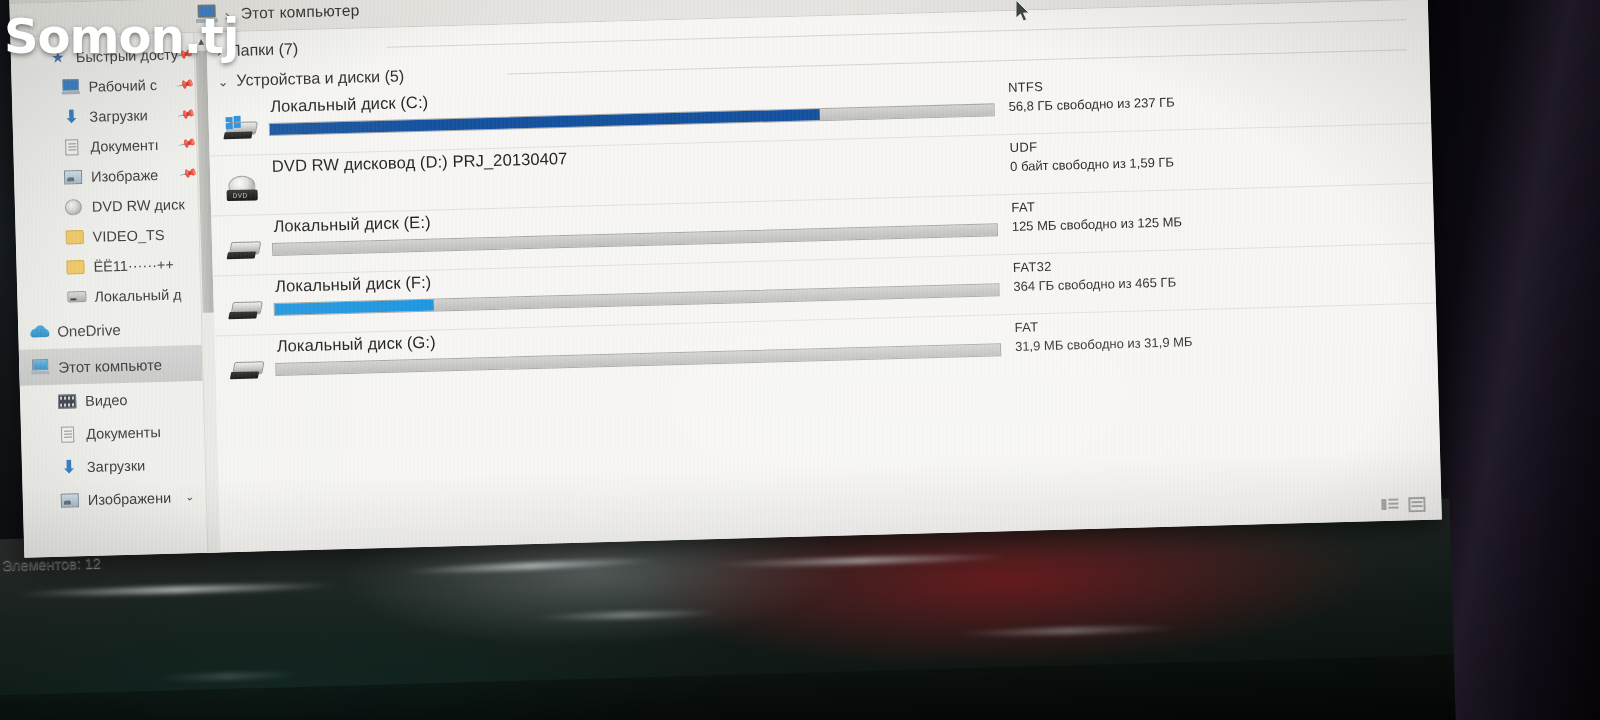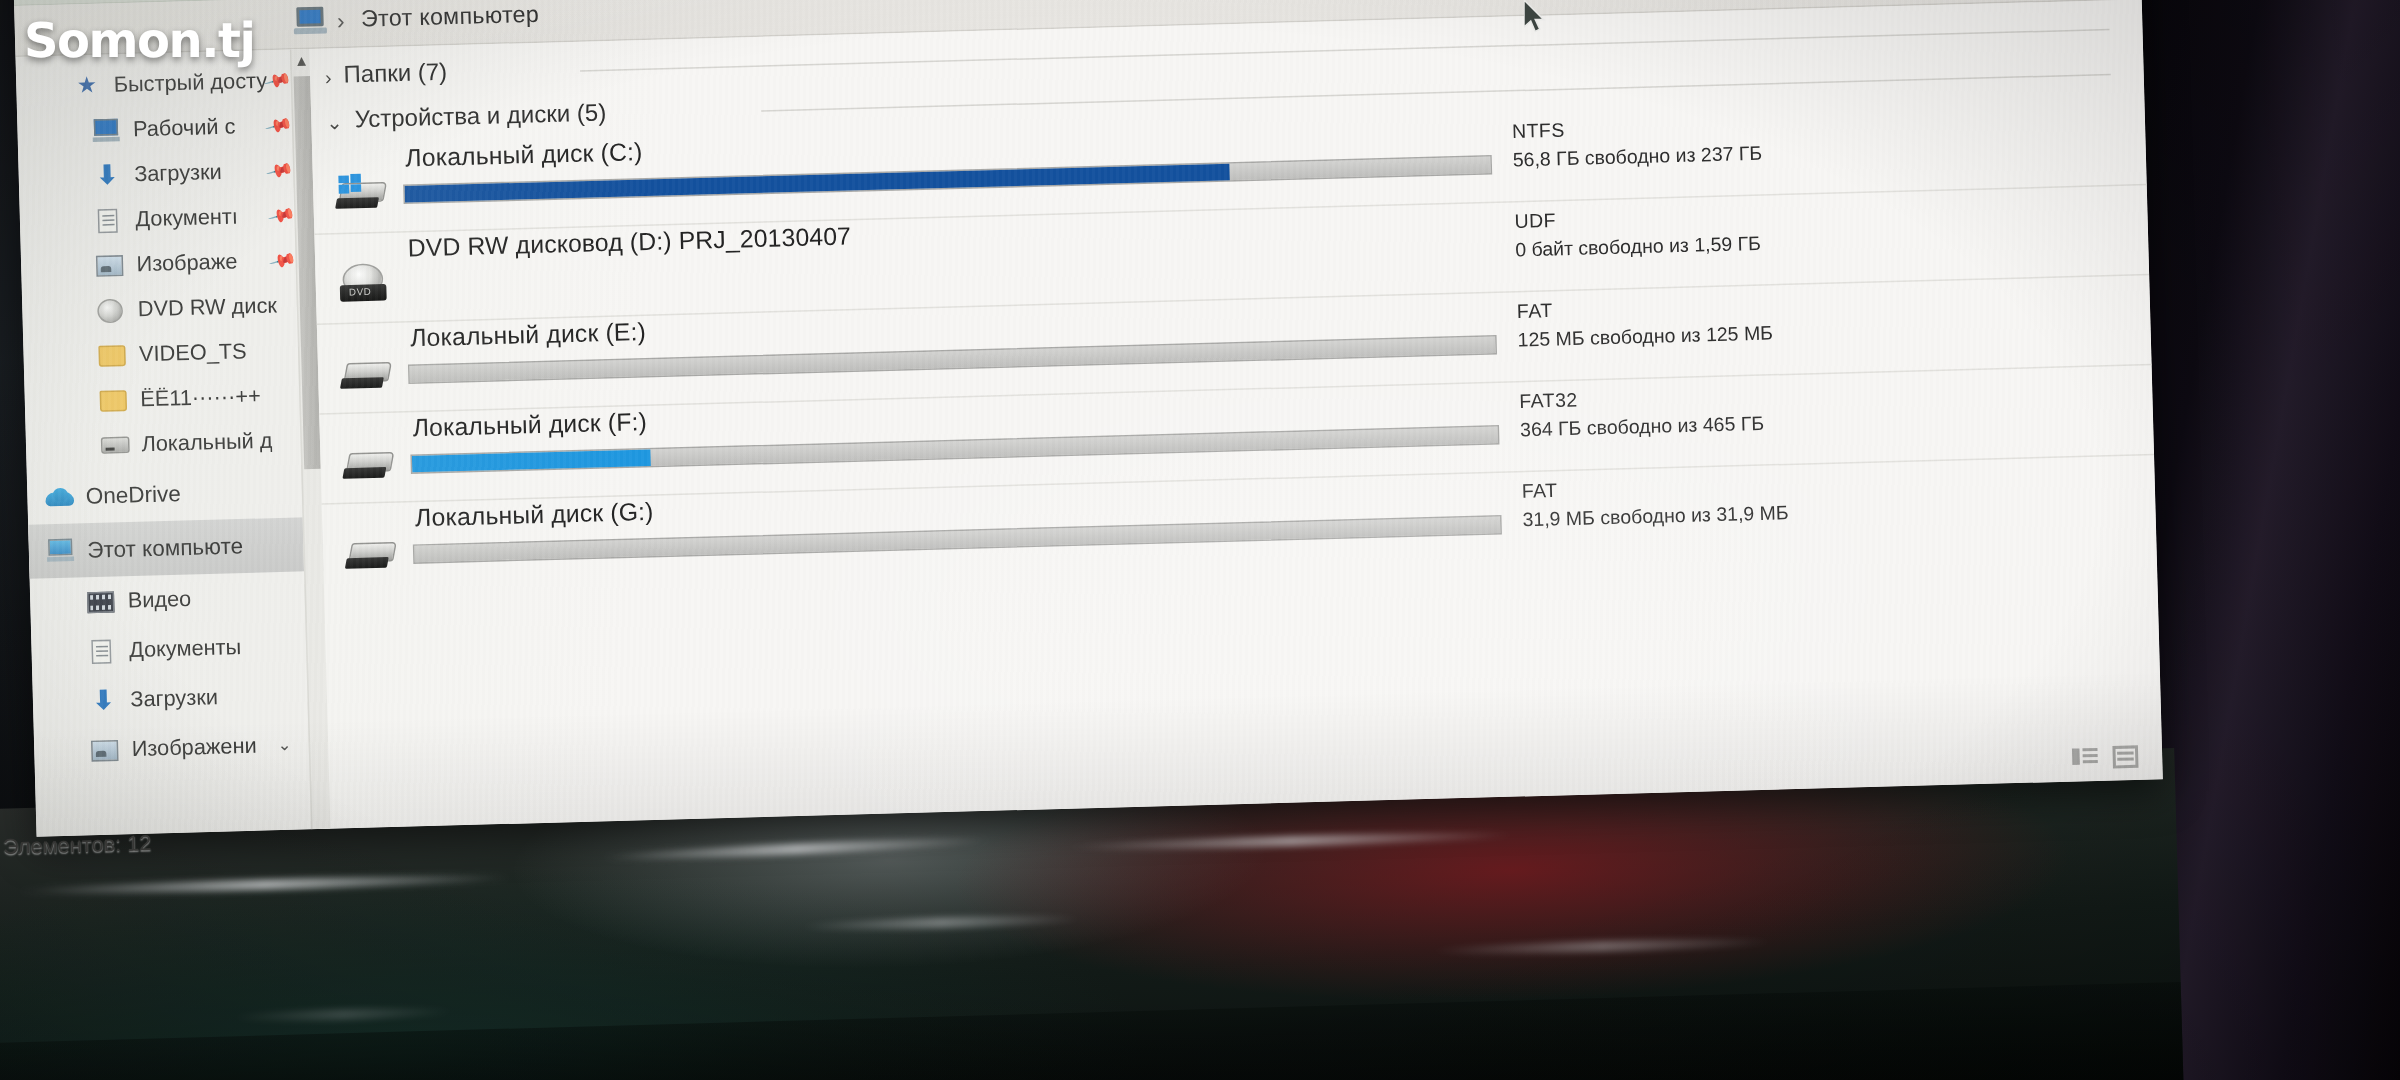--- a/index.html
+++ b/index.html
@@ -282,22 +282,22 @@
   
   .status-outside {
     position: absolute; left: 2px; top: 556px;
     font-size: 14.5px; color: #3a3a38;
     transform: rotate(-1.5deg);
     text-shadow: 0 1px 1px rgba(255,255,255,.5);
   }
 
   
   .watermark {
-    position: absolute; left: 16px; top: 8px; z-index: 60;
-    font-size: 32px; font-weight: 700; color: #ffffff;
+    position: absolute; left: 4px; top: 8px; z-index: 60;
+    font-size: 48px; font-weight: 700; color: #ffffff;
     letter-spacing: -1px;
     text-shadow: 0 2px 5px rgba(0,0,0,.45);
     font-family: "DejaVu Sans", sans-serif;
   }
 
   
   .cursor { position: absolute; left: 1016px; top: 0px; z-index: 58; }
 
   
   .photo-blur { position: absolute; inset: 0; z-index: 55; pointer-events: none;

